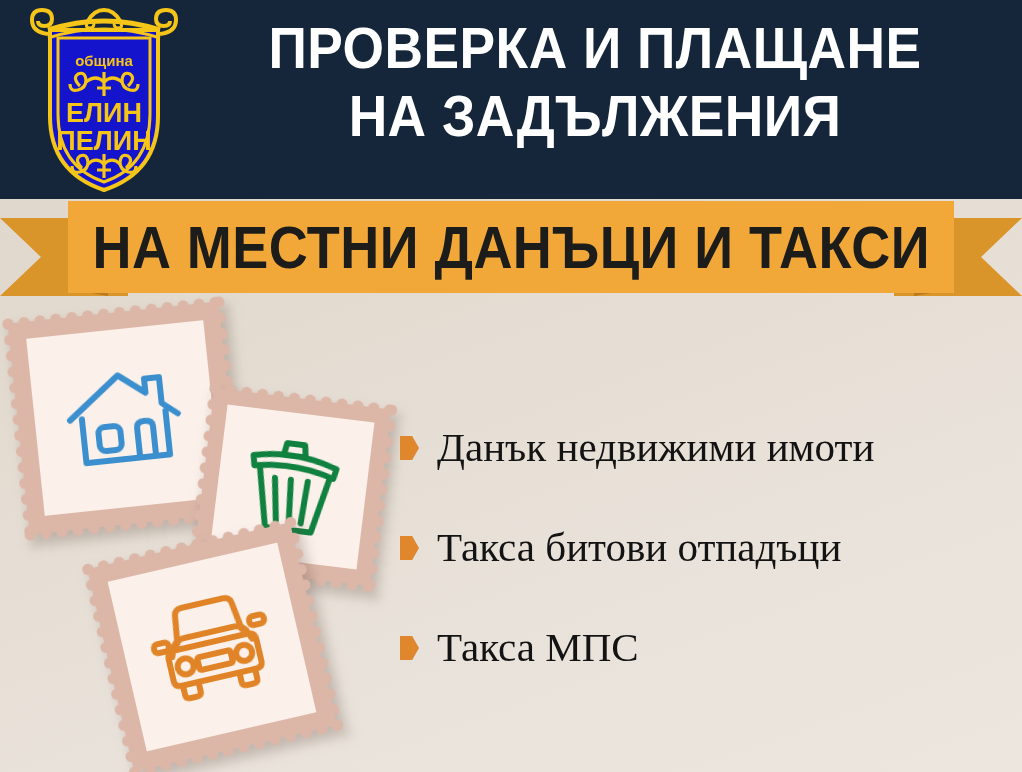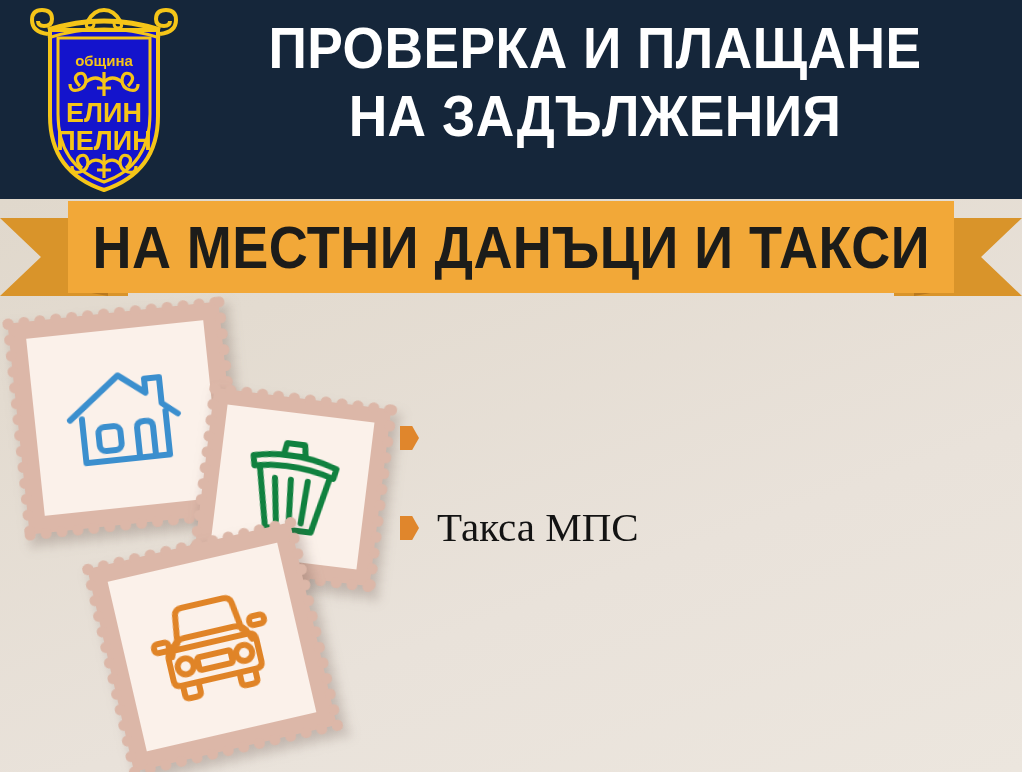--- a/index.html
+++ b/index.html
@@ -350,20 +350,25 @@
       <div class="scallop" style="width: 11px; height: 11px; left: 202.5px; top: 170.5px;"></div>
       <div class="scallop" style="width: 11px; height: 11px; left: -5.5px; top: 186.5px;"></div>
       <div class="scallop" style="width: 11px; height: 11px; left: 202.5px; top: 186.5px;"></div>
       <div class="scallop" style="width: 11px; height: 11px; left: -5.5px; top: 202.5px;"></div>
       <div class="scallop" style="width: 11px; height: 11px; left: 202.5px; top: 202.5px;"></div>
     </div>
 
   <div id="list">
     <div class="list-item">
       <span class="bullet"></span>
+      <span class="list-label">Данък недвижими имоти</span>
+    </div>
+    <div class="list-item">
+      <span class="bullet"></span>
+      <span class="list-label">Такса битови отпадъци</span>
     </div>
     <div class="list-item">
       <span class="bullet"></span>
       <span class="list-label">Такса МПС</span>
     </div>
   </div>
 
 </div>
 
 </body></html>

